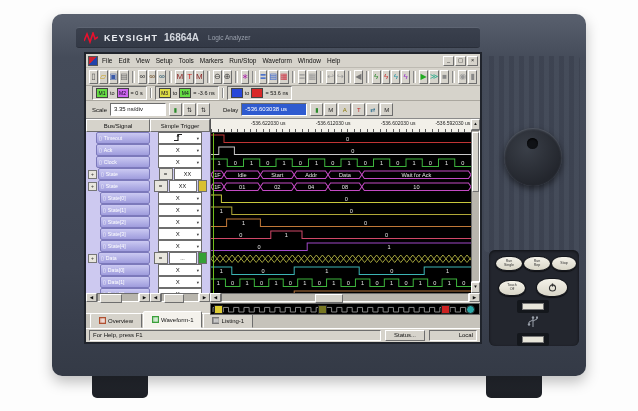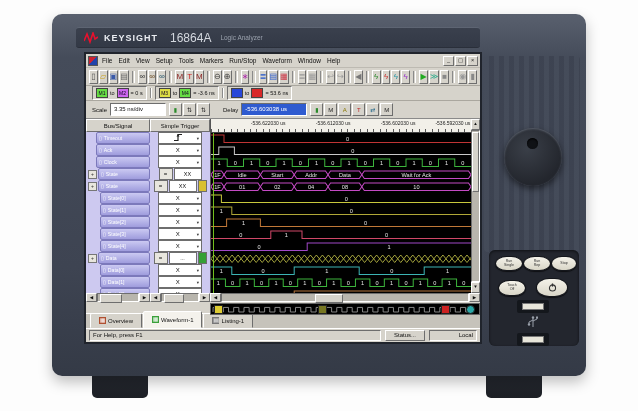--- a/index.html
+++ b/index.html
@@ -8,21 +8,21 @@
   
   #device{left:52px;top:14px;width:534px;height:362px;border-radius:10px;
     background:linear-gradient(#59606e,#454c5a 12%,#3e4452 70%,#343a46);
     box-shadow:0 6px 14px rgba(0,0,0,.25);}
   .foot{top:358px;width:56px;height:40px;background:linear-gradient(#2a2e36,#1d2026);border-radius:0 0 5px 5px;z-index:-1;}
   #foot-l{left:92px;} #foot-r{left:486px;}
   #badge{left:76px;top:27px;width:404px;height:21px;background:linear-gradient(#3a404d,#333946);
     border-top:1px solid #5d6472;border-bottom:1px solid #2a2f3a;border-radius:3px;
     display:flex;align-items:center;gap:6px;padding:0 8px;box-sizing:border-box;}
   #brand{color:#e9ecf1;font-weight:bold;font-size:9px;letter-spacing:1px;}
-  #model{color:#d4d8df;font-weight:normal;font-size:12px;margin-left:6px;}
+  #model{color:#d4d8df;font-weight:bold;font-size:10px;}
   #product{color:#9aa1ad;font-size:6.5px;margin-left:3px;}
   
   #ribs{left:484px;top:56px;width:96px;height:196px;
     background:repeating-linear-gradient(90deg,#454c5a 0 5px,#3c4250 5px 10px);opacity:.85;border-radius:4px;}
   #knob-outer{left:504px;top:128px;width:58px;height:58px;border-radius:50%;
     background:radial-gradient(circle at 40% 35%,#3a3f48,#23262d 70%);box-shadow:0 3px 6px rgba(0,0,0,.5),inset 0 1px 2px #5a606c;}
   #knob-hole{left:527px;top:138px;width:11px;height:11px;border-radius:50%;background:#101216;box-shadow:inset 0 1px 2px #000;}
   #pad{left:489px;top:250px;width:90px;height:96px;background:#23262e;border-radius:6px;box-shadow:inset 0 1px 3px rgba(0,0,0,.6);}
   .hwbtn{position:absolute;background:linear-gradient(#f4f2e9,#d9d6c8);border:1px solid #14161b;border-radius:50%/60%;
     color:#333;font-size:3.6px;line-height:1.05;display:flex;align-items:center;justify-content:center;text-align:center;

